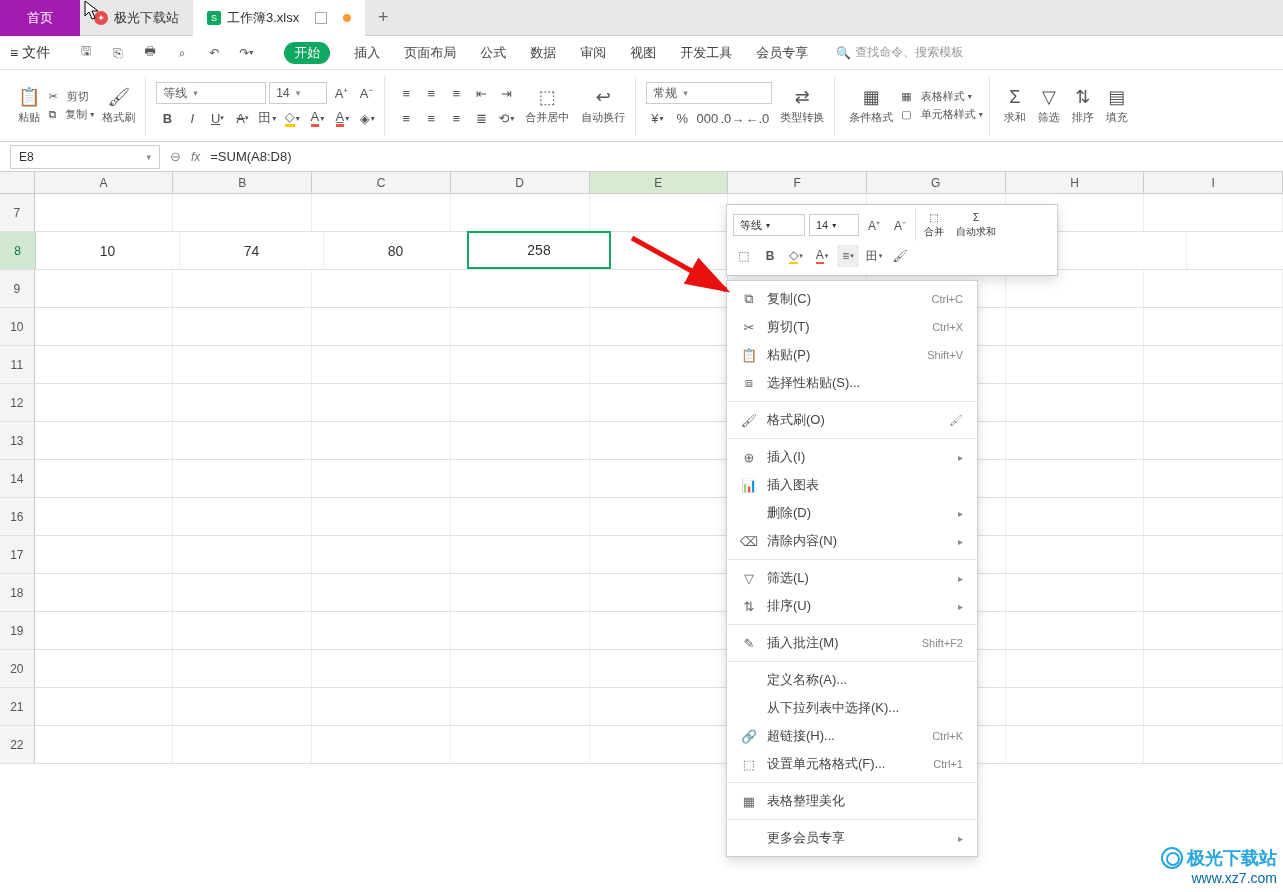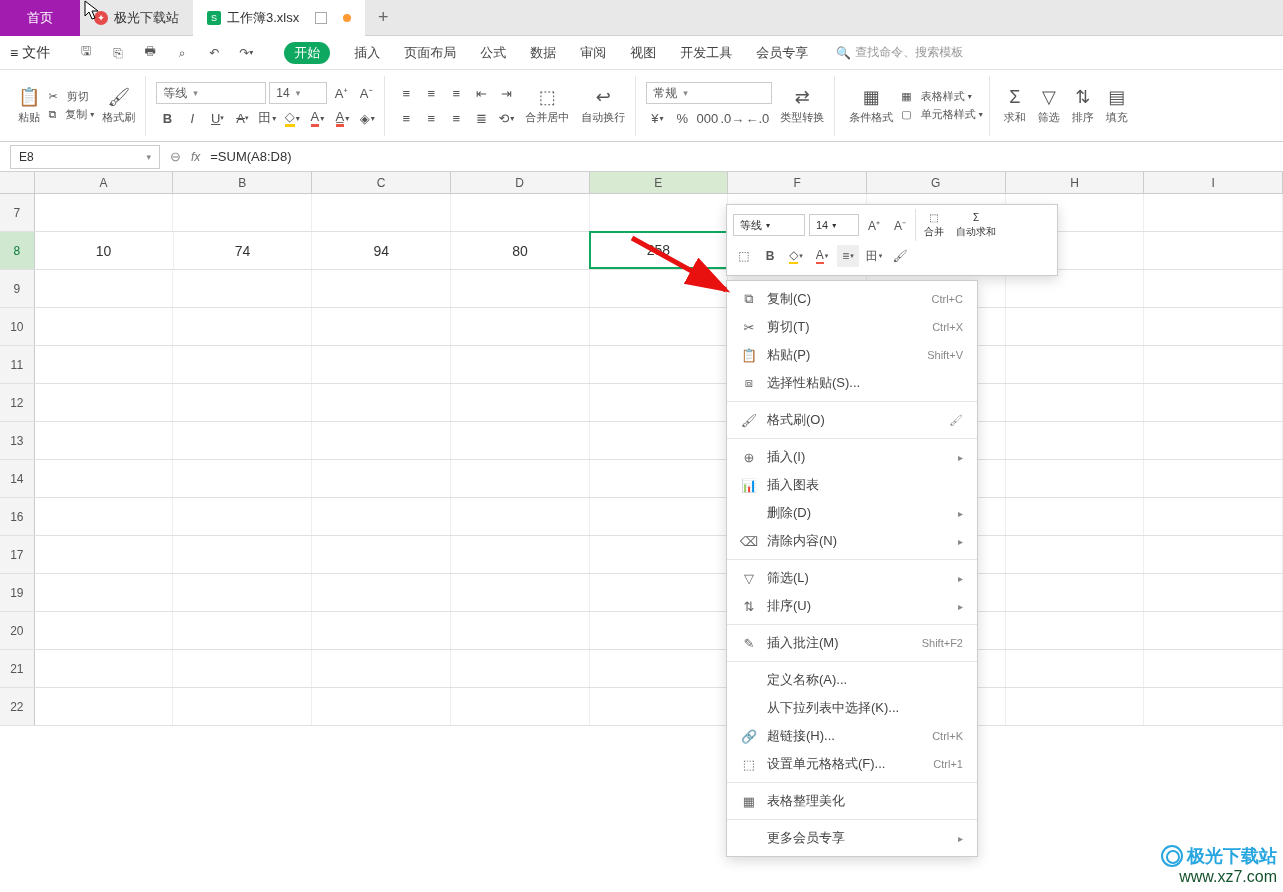--- a/index.html
+++ b/index.html
@@ -70,21 +70,21 @@
 .mini-btn { width:22px; height:22px; display:flex; align-items:center; justify-content:center; font-size:12px; color:#555;}
 .mini-btn.dd::after{content:"▾"; font-size:7px; margin-left:1px;}
 .mini-big { display:flex; flex-direction:column; align-items:center; font-size:10px; gap:2px; padding:0 4px;}
 
 
 .red-arrow { position:absolute; left:628px; top:232px; z-index:30; pointer-events:none;}
 
 
 .watermark { position:absolute; right:6px; bottom:6px; text-align:right; z-index:40;}
 .wm-top { color:#28a6e0; font-size:18px; font-weight:bold; display:flex; align-items:center; gap:4px; justify-content:flex-end;}
-.wm-bot { color:#14532d; font-size:16px; }
+.wm-bot { color:#0369a1; font-size:14px; }
 .wm-logo { width:22px; height:22px; border:2px solid #28a6e0; border-radius:50%; position:relative;}
 .wm-logo::after { content:""; position:absolute; width:10px; height:10px; border:2px solid #28a6e0; border-radius:50%; left:3px; top:3px;}
 
 
 .cursor-img { position:absolute; left:84px; top:0px; z-index:50; pointer-events:none;}
 
 .dot-orange { width:8px; height:8px; background:#ff9933; border-radius:4px; display:inline-block; margin-left:10px;}
 .window-ctl { width:12px; height:12px; border:1px solid #aaa; margin-left:10px;}
 </style>
 </head>
@@ -311,21 +311,20 @@
         <div class="cell" style="width: 144px;"></div>
         <div class="cell" style="width: 144px;"></div>
         <div class="cell" style="width: 144px;"></div>
         <div class="cell" style="width: 144px;"></div>
         <div class="cell" style="width: 144px;"></div>
       </div>
       <div class="row">
         <div class="rownum sel">8</div>
         <div class="cell" style="width: 144px;">10</div>
         <div class="cell" style="width: 144px;">74</div>
-        <div class="cell" style="width: 144px;">94</div>
         <div class="cell" style="width: 144px;">80</div>
         <div class="cell active" style="width: 144px;">258</div>
         <div class="cell" style="width: 144px;"></div>
         <div class="cell" style="width: 144px;"></div>
         <div class="cell" style="width: 144px;"></div>
         <div class="cell" style="width: 144px;"></div>
       </div>
       <div class="row">
         <div class="rownum">9</div>
         <div class="cell" style="width: 144px;"></div>
@@ -405,20 +404,32 @@
         <div class="cell" style="width: 144px;"></div>
         <div class="cell" style="width: 144px;"></div>
         <div class="cell" style="width: 144px;"></div>
         <div class="cell" style="width: 144px;"></div>
         <div class="cell" style="width: 144px;"></div>
         <div class="cell" style="width: 144px;"></div>
         <div class="cell" style="width: 144px;"></div>
       </div>
       <div class="row">
         <div class="rownum">17</div>
+        <div class="cell" style="width: 144px;"></div>
+        <div class="cell" style="width: 144px;"></div>
+        <div class="cell" style="width: 144px;"></div>
+        <div class="cell" style="width: 144px;"></div>
+        <div class="cell" style="width: 144px;"></div>
+        <div class="cell" style="width: 144px;"></div>
+        <div class="cell" style="width: 144px;"></div>
+        <div class="cell" style="width: 144px;"></div>
+        <div class="cell" style="width: 144px;"></div>
+      </div>
+      <div class="row">
+        <div class="rownum">18</div>
         <div class="cell" style="width: 144px;"></div>
         <div class="cell" style="width: 144px;"></div>
         <div class="cell" style="width: 144px;"></div>
         <div class="cell" style="width: 144px;"></div>
         <div class="cell" style="width: 144px;"></div>
         <div class="cell" style="width: 144px;"></div>
         <div class="cell" style="width: 144px;"></div>
         <div class="cell" style="width: 144px;"></div>
         <div class="cell" style="width: 144px;"></div>
       </div>

